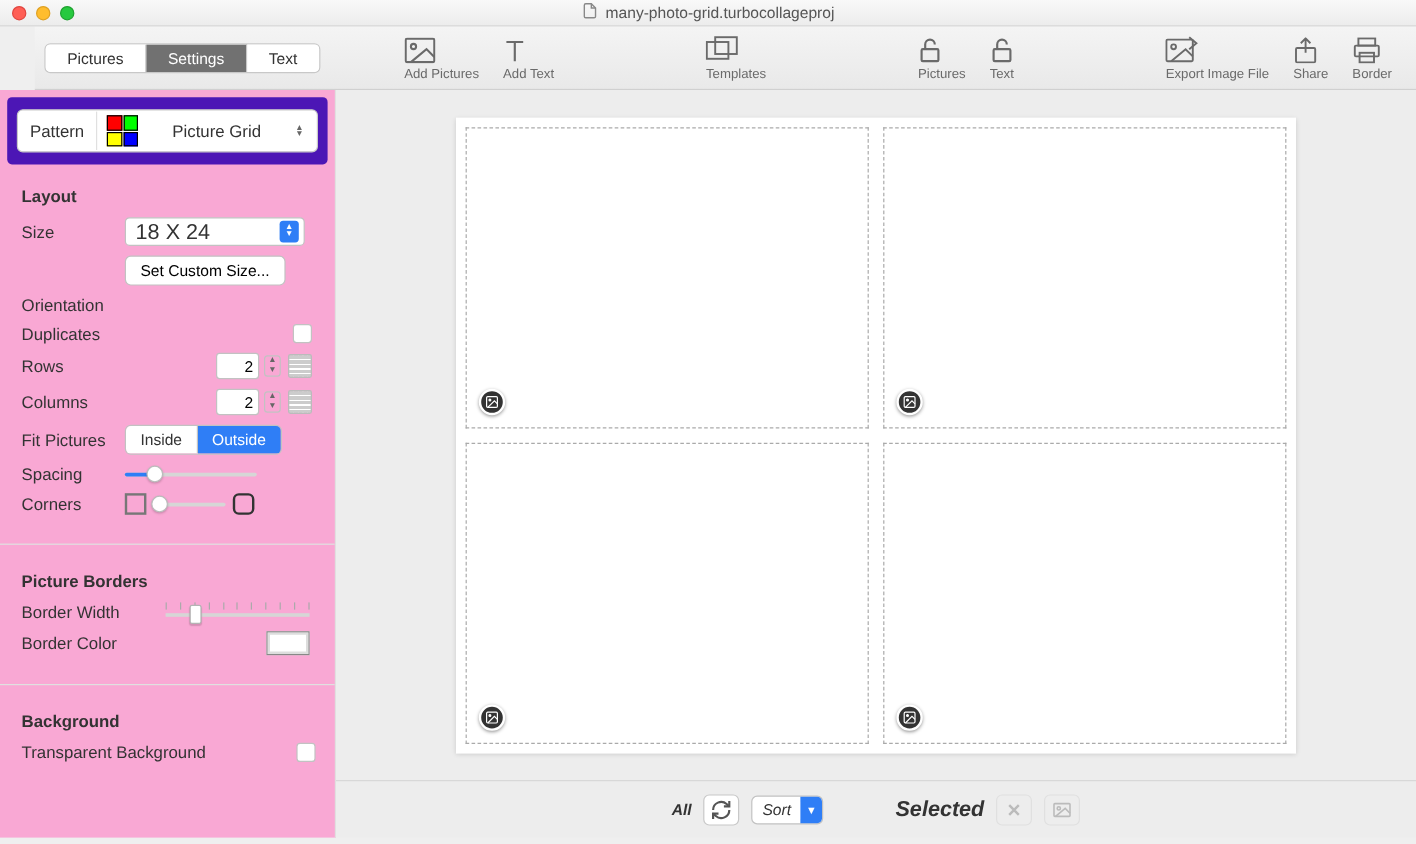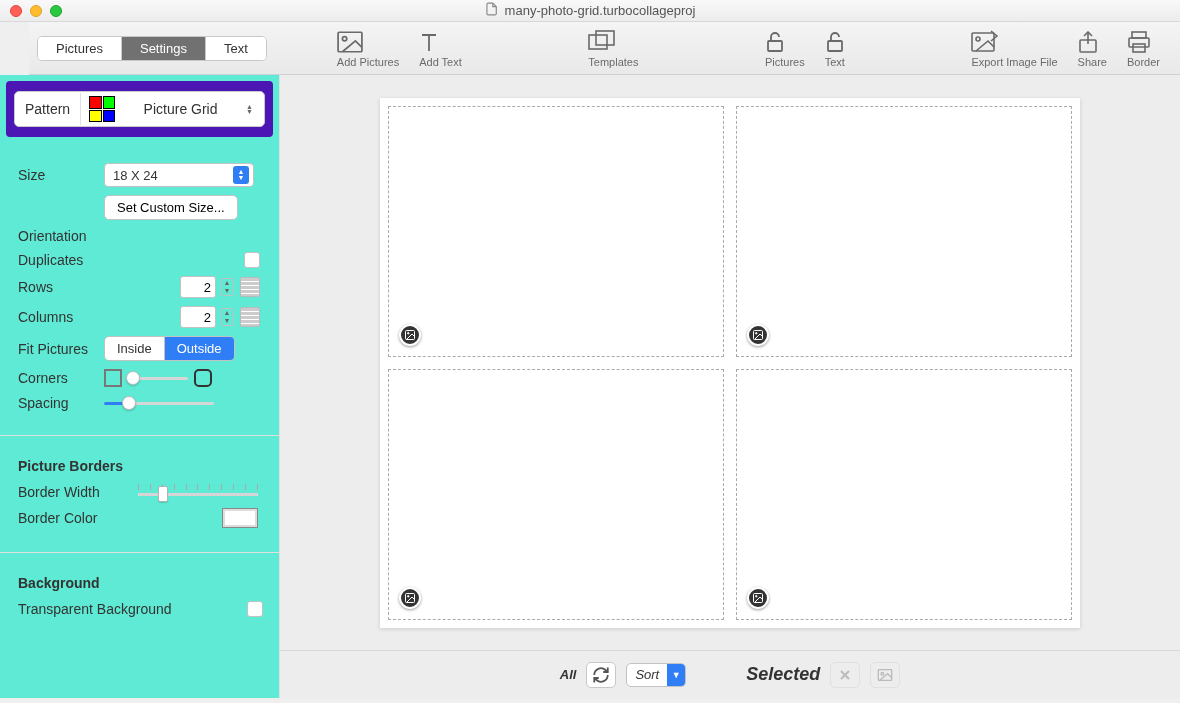--- a/index.html
+++ b/index.html
@@ -21,41 +21,41 @@
 .seg-btn { padding: 4px 18px; font-size: 13px; color: #333; background: #fff; cursor: default; border-right: 1px solid #c8c8c8; }
 .seg-btn:last-child { border-right: none; }
 .seg-btn.active { background: #717171; color: #fff; }
 .toolbar-spacer { flex: 1; }
 .toolbar-item { display: flex; flex-direction: column; align-items: flex-start; font-size: 11px; color: #6a6a6a; cursor: default; padding: 0 10px; }
 .toolbar-item .icon-slot { height: 28px; display: flex; align-items: center; justify-content: center; }
 .toolbar-group { display: flex; }
 
 
 .main { display: flex; height: calc(703px - 27px - 53px); }
-.sidebar { width: 280px; background: #5eead4; border-right: 1px solid #e0e0e0; position: relative; overflow-y: auto; }
+.sidebar { width: 280px; background: #f9a8d4; border-right: 1px solid #e0e0e0; position: relative; overflow-y: auto; }
 .canvas-area { flex: 1; background: #ededed; display: flex; flex-direction: column; font-style: italic; }
 
 
 .pattern-row { margin: 6px; padding: 10px 8px; background: #4c16b5; border-radius: 4px; display: flex; align-items: center; gap: 12px; }
 .pattern-wrap { display: flex; align-items: center; background:#fff; border: 1px solid #c9c9c9; border-radius: 5px; flex:1; }
 .pattern-wrap .label-part { padding: 8px 10px; font-size: 14px; border-right: 1px solid #e0e0e0; }
 .pattern-select-part { flex:1; display:flex; align-items:center; padding: 4px 8px; gap:10px; }
 .grid4 { width: 26px; height: 26px; display: grid; grid-template-columns: 1fr 1fr; grid-template-rows: 1fr 1fr; gap: 1px; }
 .grid4 span { border: 1px solid #000; }
 .pattern-select-text { flex:1; text-align:center; font-size: 14px; }
 .chev-updown { width: 10px; display:flex; flex-direction:column; font-size:7px; color:#666; line-height:5px; }
 
 
 .section { padding: 12px 16px 6px 18px; }
 .section h3 { font-size: 14px; font-weight: 600; margin-bottom: 10px; }
 .row { display: flex; align-items: center; margin: 8px 0; font-size: 14px; }
 .row .lbl { width: 86px; color: #333; }
 .row .controls { flex: 1; display: flex; align-items: center; gap: 6px; justify-content:flex-start; }
 .select-mac { flex:1; max-width:150px; display:flex; align-items:center; border:1px solid #c2c2c2; border-radius:4px; background:#fff; height:24px; padding:0 4px 0 8px; }
-.select-mac .sel-text { flex:1; font-size:13px; }
+.select-mac .sel-text { flex:1; font-size:18px; }
 .select-mac .sel-arrows { width:16px; height:18px; background:#2f7ef6; border-radius:3px; display:flex; flex-direction:column; align-items:center; justify-content:center; color:#fff; font-size:7px; line-height:6px; }
 .btn-plain { border:1px solid #c2c2c2; border-radius:5px; background:#fff; padding:4px 12px; font-size:13px; }
 .seg2 { display:flex; border:1px solid #c2c2c2; border-radius:5px; overflow:hidden; }
 .seg2 .opt { padding:4px 12px; font-size:13px; background:#fff; border-right:1px solid #c2c2c2; }
 .seg2 .opt:last-child { border-right:none; }
 .seg2 .opt.active { background:#2f7ef6; color:#fff; }
 .stepper { display:flex; align-items:center; gap:4px; }
 .stepper input { width:36px; height:22px; text-align:right; padding-right:4px; border:1px solid #c2c2c2; border-radius:3px; font-size:13px; }
 .stepper .arrows { display:flex; flex-direction:column; border:1px solid #c2c2c2; border-radius:3px; width:14px; }
 .stepper .arrows span { font-size:7px; text-align:center; line-height:8px; color:#666; }
@@ -232,20 +232,21 @@
           <div class="pattern-select-text">Picture Grid</div>
           <div class="chev-updown">
               <span>▲</span>
               <span>▼</span>
             </div>
         </div>
       </div>
     </div>
 
     <div class="section">
+      <h3>Layout</h3>
 
       <div class="row">
         <div class="lbl">Size</div>
         <div class="controls">
           <div class="select-mac">
             <div class="sel-text">18 X 24</div>
             <div class="sel-arrows">
                 <span>▲</span>
                 <span>▼</span>
               </div>
@@ -302,37 +303,37 @@
         <div class="lbl">Fit Pictures</div>
         <div class="controls">
           <div class="seg2">
             <div class="opt">Inside</div>
             <div class="opt active">Outside</div>
           </div>
         </div>
       </div>
 
       <div class="row">
+        <div class="lbl">Spacing</div>
+        <div class="controls">
+          <div class="slider-track blue-part" style="--fill:20px;">
+            <div style="position:absolute;left:0;top:0;height:3px;width:22px;background:#2f7ef6;border-radius:2px;"></div>
+            <div class="slider-thumb" style="left:18px;"></div>
+          </div>
+        </div>
+      </div>
+
+      <div class="row">
         <div class="lbl">Corners</div>
         <div class="controls">
           <div class="corner-sq"></div>
           <div class="slider-track" style="max-width:60px;">
             <div class="slider-thumb" style="left:-2px;"></div>
           </div>
           <div class="corner-rd"></div>
-        </div>
-      </div>
-
-      <div class="row">
-        <div class="lbl">Spacing</div>
-        <div class="controls">
-          <div class="slider-track blue-part" style="--fill:20px;">
-            <div style="position:absolute;left:0;top:0;height:3px;width:22px;background:#2f7ef6;border-radius:2px;"></div>
-            <div class="slider-thumb" style="left:18px;"></div>
-          </div>
         </div>
       </div>
     </div>
 
     <div class="divider"></div>
 
     <div class="section">
       <h3>Picture Borders</h3>
       <div class="row">
         <div class="lbl" style="width:120px">Border Width</div>

